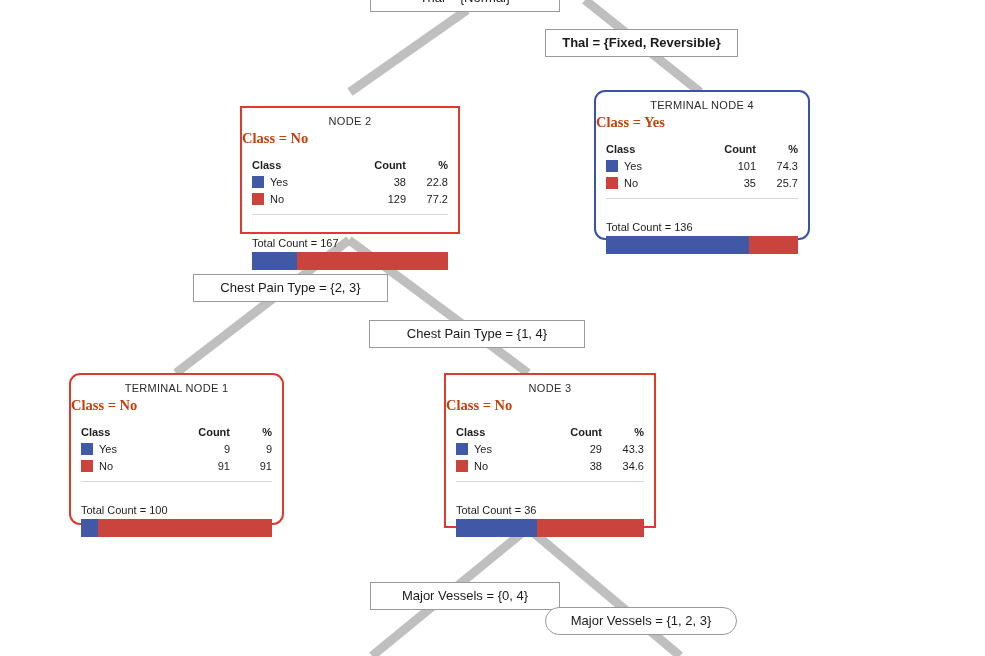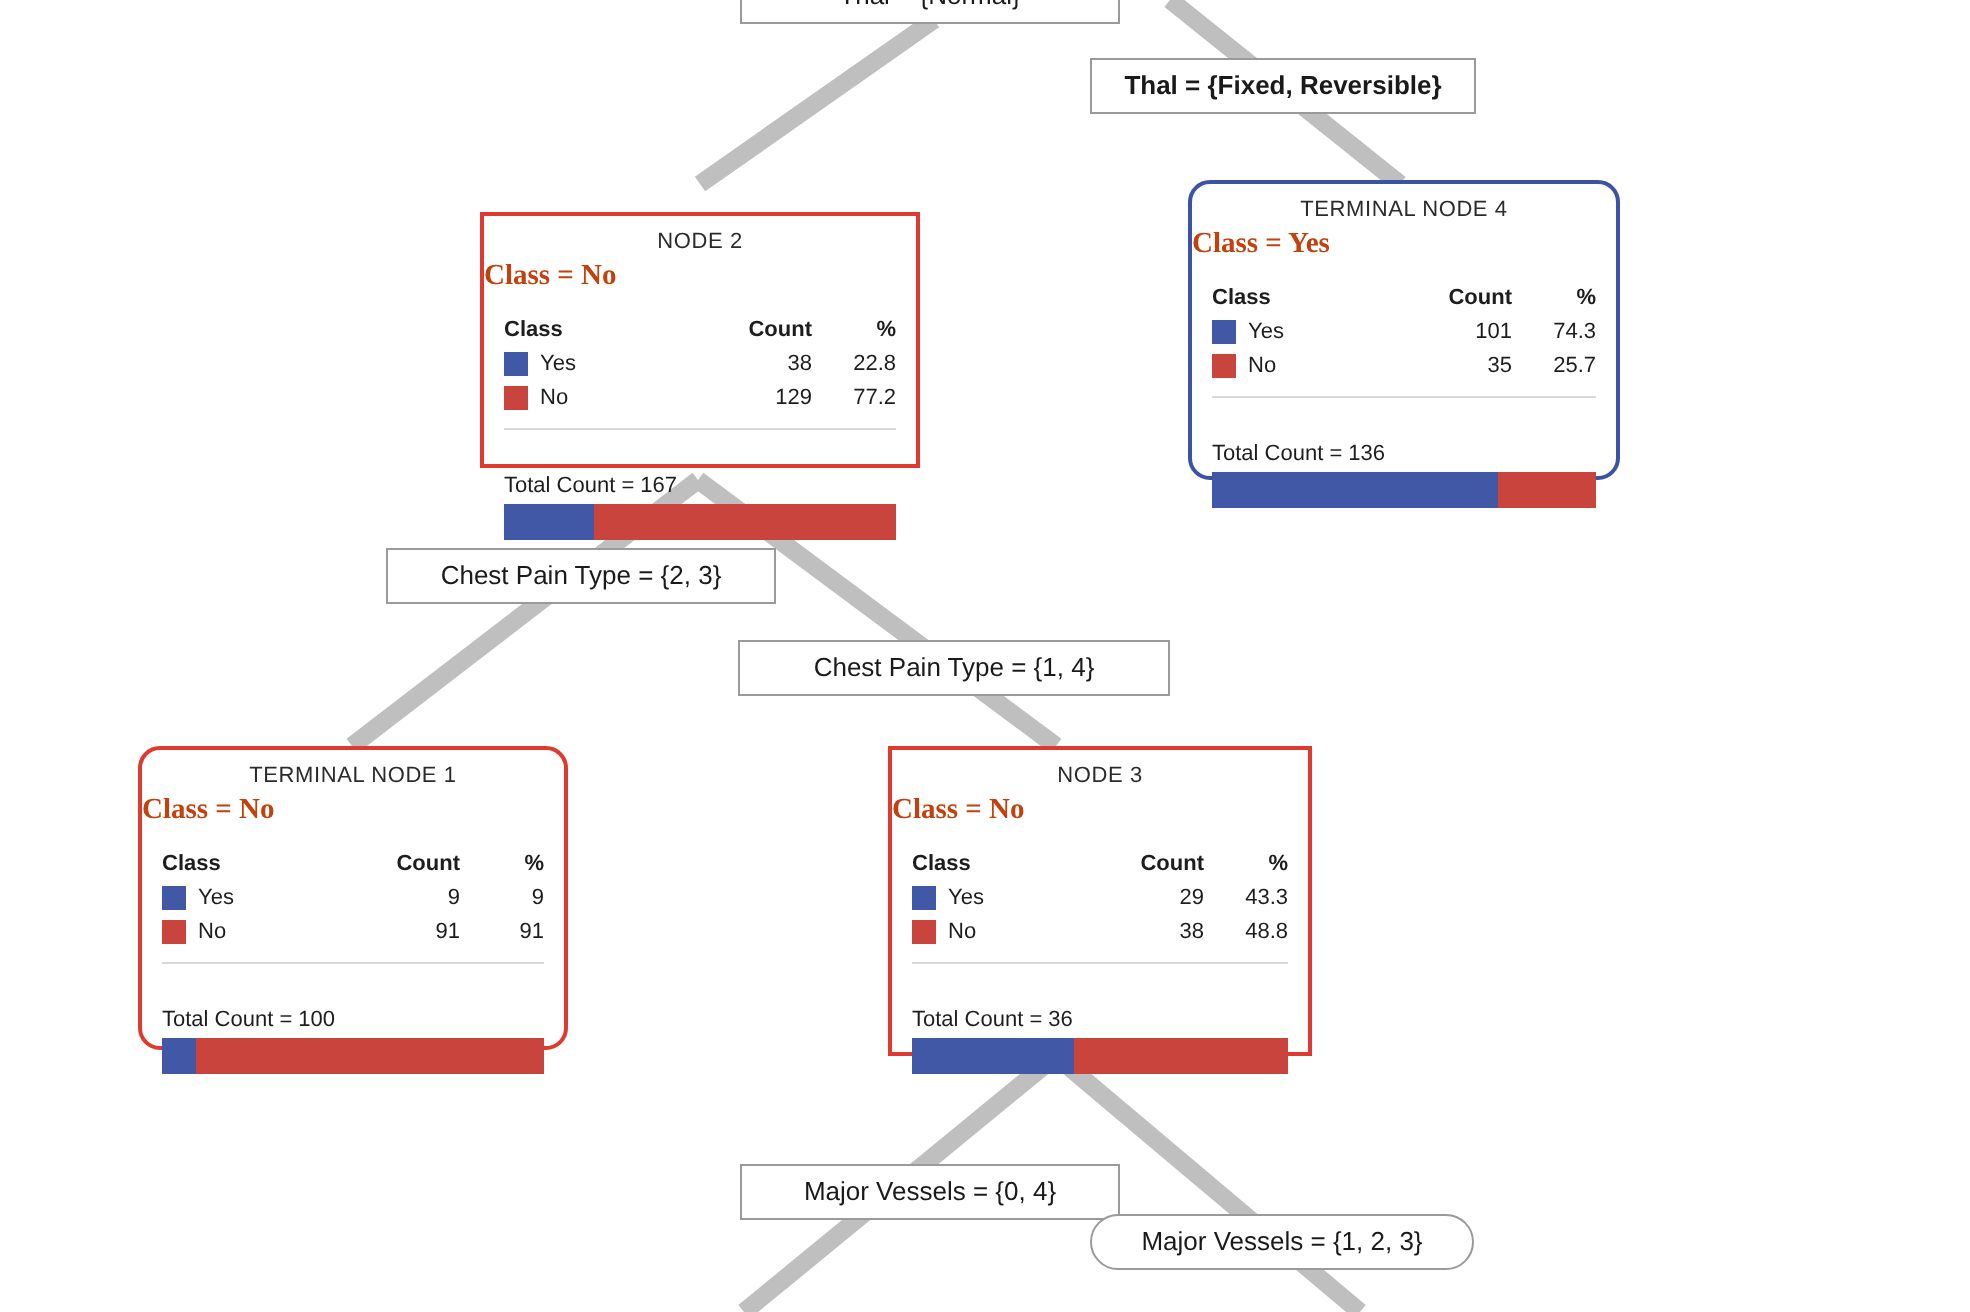--- a/index.html
+++ b/index.html
@@ -194,21 +194,21 @@
         </span>
         <span class="c-count">29</span>
         <span class="c-pct">43.3</span>
       </div>
       <div class="trow">
         <span class="c-class">
           <i class="sw red"></i>
           <span>No</span>
         </span>
         <span class="c-count">38</span>
-        <span class="c-pct">48.8</span>
+        <span class="c-pct">34.6</span>
       </div>
     </div>
     <div class="total">Total Count = 36</div>
     <div class="bar">
       <div class="b" style="width: 43.3%;"></div>
       <div class="r" style="width: 56.7%;"></div>
     </div>
   </div>
 
   <div class="elabel" style="left:370px;top:-16px;width:190px;">Thal = {Normal}</div>

